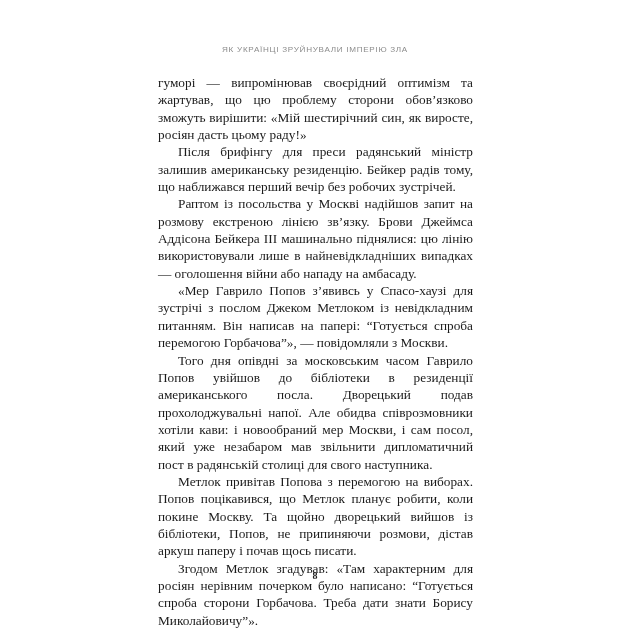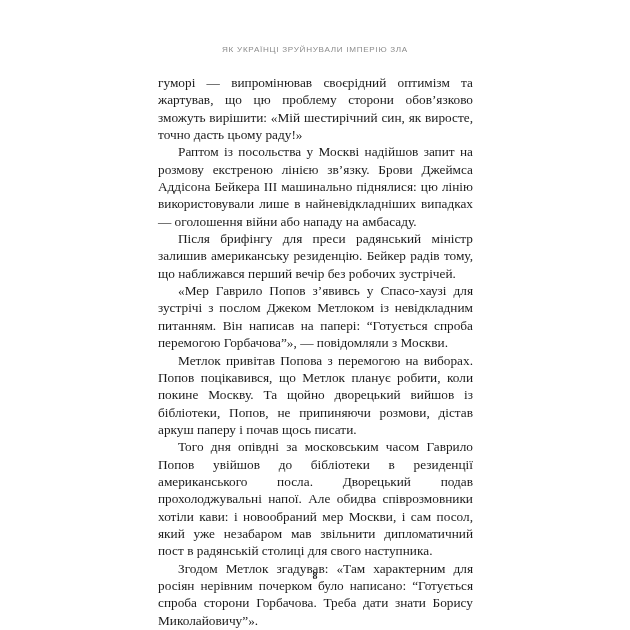--- a/index.html
+++ b/index.html
@@ -79,31 +79,31 @@
 </style>
 </head>
 <body>
 
 <div class="page">
 
   <div class="running-head">ЯК УКРАЇНЦІ ЗРУЙНУВАЛИ ІМПЕРІЮ ЗЛА</div>
 
   <div class="textblock">
 
-    <p class="para cont">гуморі — випромінював своєрідний оптимізм та жартував, що цю проблему сторони обов’язково зможуть вирішити: «Мій шестирічний син, як виросте, точно дасть цьому раду!»</p>
+    <p class="para cont">гуморі — випромінював своєрідний оптимізм та жартував, що цю проблему сторони обов’язково зможуть вирішити: «Мій шестирічний син, як виросте, росіян дасть цьому раду!»</p>
+
+    <p class="para">Після брифінгу для преси радянський міністр залишив американську резиденцію. Бейкер радів тому, що наближався перший вечір без робочих зустрічей.</p>
 
     <p class="para">Раптом із посольства у Москві надійшов запит на розмову екстреною лінією зв’язку. Брови Джеймса Аддісона Бейкера III машинально піднялися: цю лінію використовували лише в найневідкладніших випадках — оголошення війни або нападу на амбасаду.</p>
 
-    <p class="para">Після брифінгу для преси радянський міністр залишив американську резиденцію. Бейкер радів тому, що наближався перший вечір без робочих зустрічей.</p>
-
     <p class="para">«Мер Гаврило Попов з’явивсь у Спасо-хаузі для зустрічі з послом Джеком Метлоком із невідкладним питанням. Він написав на папері: “Готується спроба перемогою Горбачова”», — повідомляли з Москви.</p>
 
+    <p class="para">Того дня опівдні за московським часом Гаврило Попов увійшов до бібліотеки в резиденції американського посла. Дворецький подав прохолоджувальні напої. Але обидва співрозмовники хотіли кави: і новообраний мер Москви, і сам посол, який уже незабаром мав звільнити дипломатичний пост в радянській столиці для свого наступника.</p>
+
     <p class="para">Метлок привітав Попова з перемогою на виборах. Попов поцікавився, що Метлок планує робити, коли покине Москву. Та щойно дворецький вийшов із бібліотеки, Попов, не припиняючи розмови, дістав аркуш паперу і почав щось писати.</p>
-
-    <p class="para">Того дня опівдні за московським часом Гаврило Попов увійшов до бібліотеки в резиденції американського посла. Дворецький подав прохолоджувальні напої. Але обидва співрозмовники хотіли кави: і новообраний мер Москви, і сам посол, який уже незабаром мав звільнити дипломатичний пост в радянській столиці для свого наступника.</p>
 
     <p class="para">Згодом Метлок згадував: «Там характерним для росіян нерівним почерком було написано: “Готується спроба сторони Горбачова. Треба дати знати Борису Миколайовичу”».</p>
 
   </div>
 
   <div class="folio">8</div>
 
 </div>
 
 </body></html>

